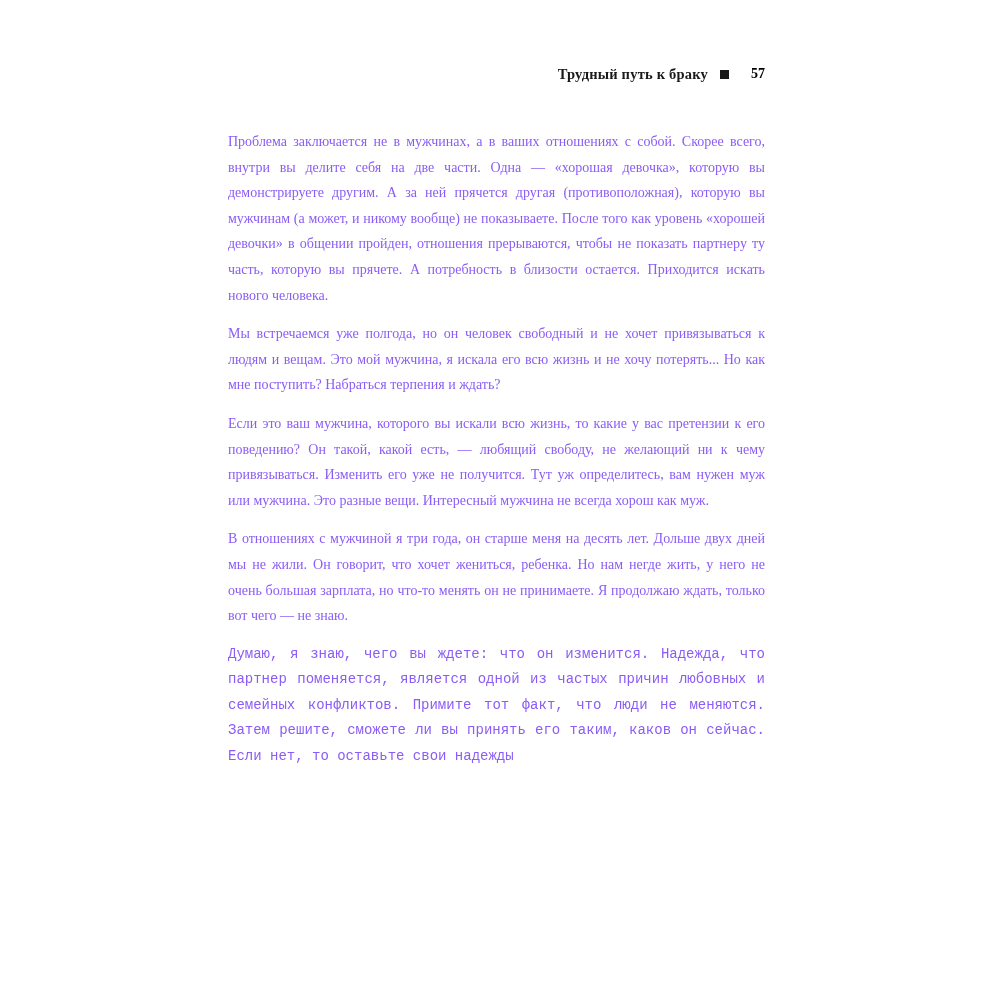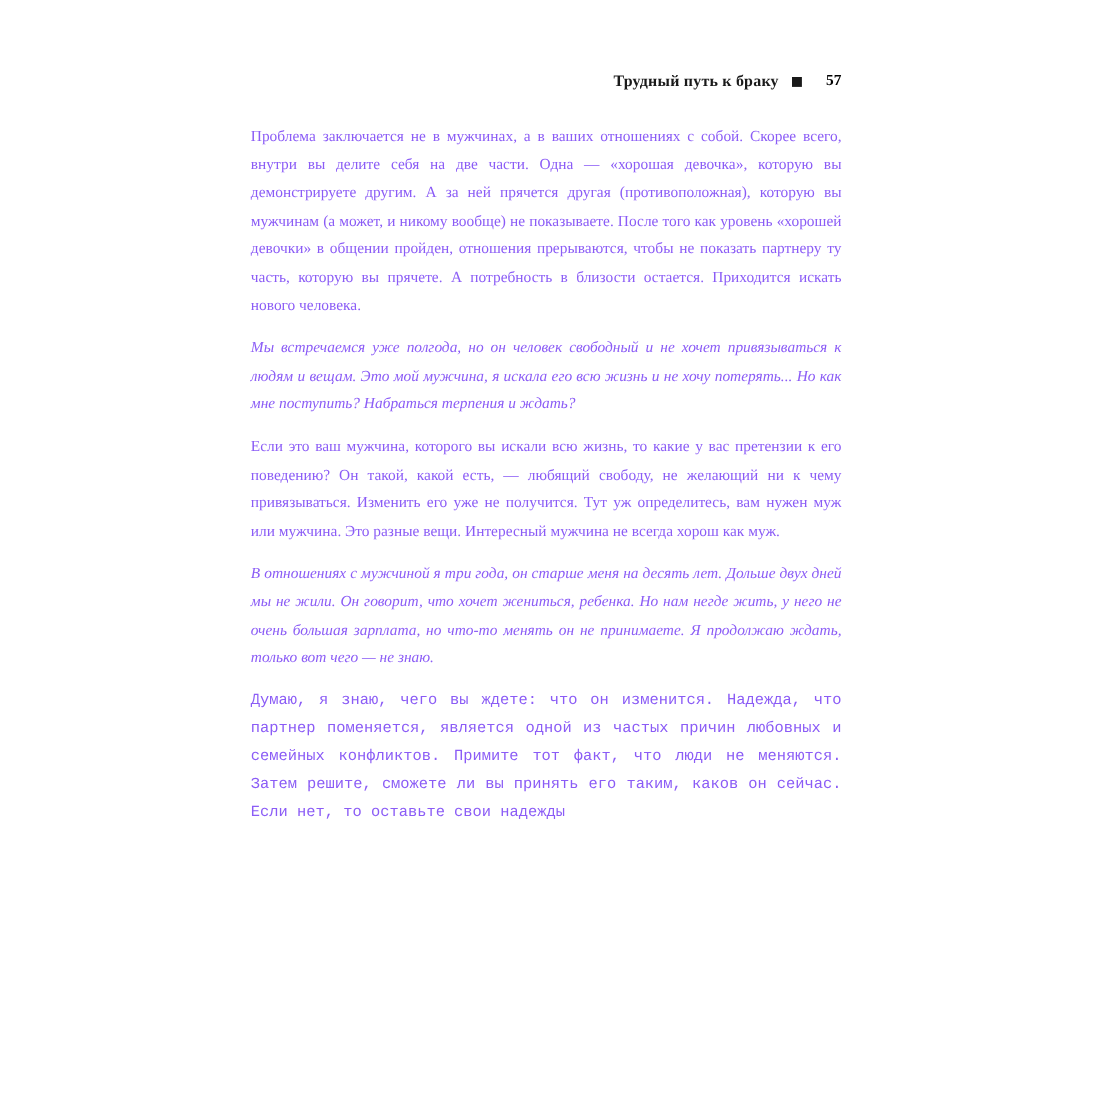--- a/index.html
+++ b/index.html
@@ -26,21 +26,21 @@
     left: 228px;
     top: 60px;
     width: 537px;
   }
   .running-head {
     display: flex;
     align-items: center;
     justify-content: flex-end;
     gap: 12px;
     height: 28px;
-    margin-bottom: 24px;
+    margin-bottom: 41px;
   }
   .running-head .title {
     font-family: "Liberation Serif", serif;
     font-weight: bold;
     font-size: 14.5px;
     letter-spacing: 0.2px;
     color: #1a1a1a;
     white-space: nowrap;
   }
   .running-head .ornament {
@@ -62,21 +62,20 @@
   p {
     margin: 0 0 13px 0;
     font-size: 14px;
     line-height: 25.6px;
     text-align: justify;
     text-justify: inter-word;
     hyphens: manual;
     color: #8b5cf6;
   }
   p.letter {
-    font-style: italic;
   }
   p:last-child {
     margin-bottom: 16px;
     font-family: Liberation Mono, monospace;
   }
 </style>
 </head>
 <body>
 
 <div class="page">

